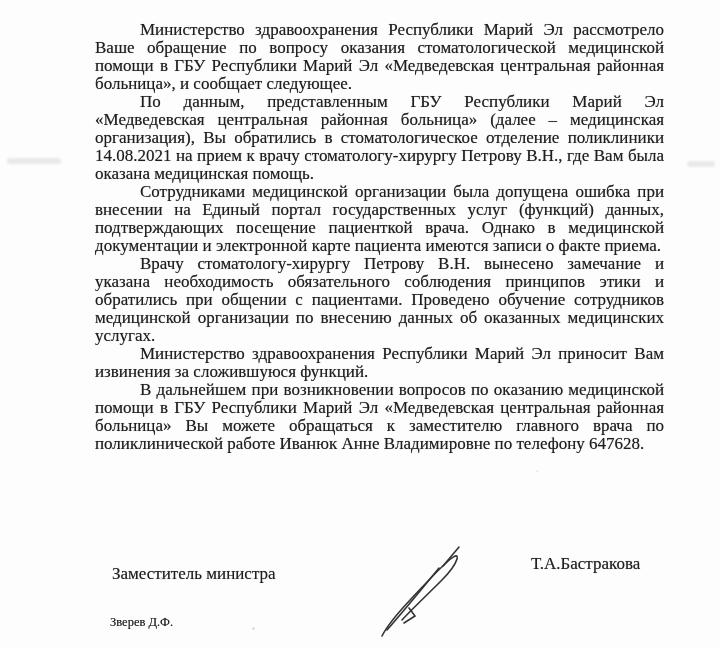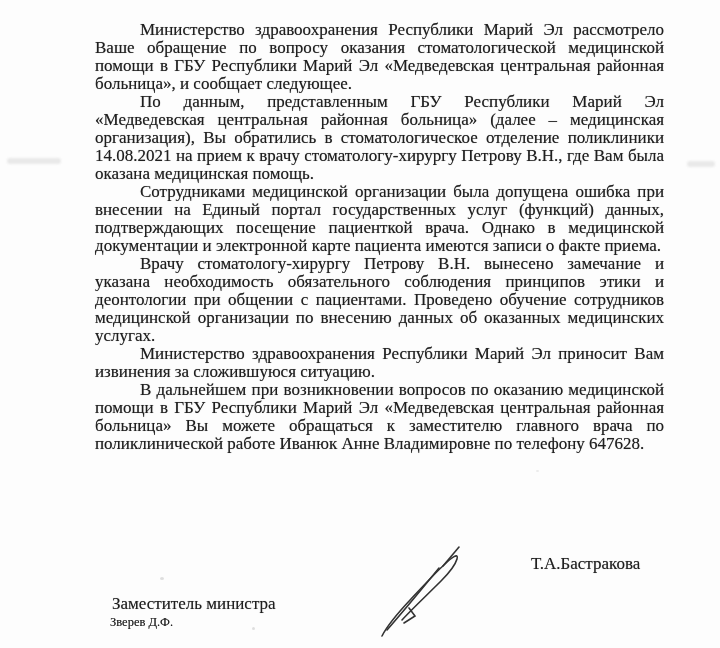--- a/index.html
+++ b/index.html
@@ -23,21 +23,20 @@
   }
   .body-text p {
     margin: 0;
     text-indent: 45px;
   }
 
   .sig-title {
     position: absolute; left: 112px; top: 564px;
     font-size: 17px; text-shadow: 0 0 0.7px rgba(20,20,20,0.5);
     white-space: nowrap;
-    margin-top: 30px;
   }
   .sig-name {
     position: absolute; left: 531px; top: 554px;
     font-size: 17px; text-shadow: 0 0 0.7px rgba(20,20,20,0.5);
     white-space: nowrap;
   }
   .sig-executor {
     position: absolute; left: 110px; top: 615px;
     font-size: 12.5px; text-shadow: 0 0 0.5px rgba(20,20,20,0.5);
     white-space: nowrap;
@@ -65,22 +64,22 @@
 </style>
 </head>
 <body>
 
 <div class="page">
 
   <div class="body-text">
     <p>Министерство здравоохранения Республики Марий Эл рассмотрело Ваше обращение по вопросу оказания стоматологической медицинской помощи в ГБУ Республики Марий Эл «Медведевская центральная районная больница», и сообщает следующее.</p>
     <p>По данным, представленным ГБУ Республики Марий Эл «Медведевская центральная районная больница» (далее – медицинская организация), Вы обратились в стоматологическое отделение поликлиники 14.08.2021 на прием к врачу стоматологу-хирургу Петрову В.Н., где Вам была оказана медицинская помощь.</p>
     <p>Сотрудниками медицинской организации была допущена ошибка при внесении на Единый портал государственных услуг (функций) данных, подтверждающих посещение пациенткой врача. Однако в медицинской документации и электронной карте пациента имеются записи о факте приема.</p>
-    <p>Врачу стоматологу-хирургу Петрову В.Н. вынесено замечание и указана необходимость обязательного соблюдения принципов этики и деонтологии при общении с пациентами. Проведено обучение сотрудников медицинской организации по внесению данных об оказанных медицинских услугах.</p>
-    <p>Министерство здравоохранения Республики Марий Эл приносит Вам извинения за сложившуюся ситуацию.</p>
+    <p>Врачу стоматологу-хирургу Петрову В.Н. вынесено замечание и указана необходимость обязательного соблюдения принципов этики и обратились при общении с пациентами. Проведено обучение сотрудников медицинской организации по внесению данных об оказанных медицинских услугах.</p>
+    <p>Министерство здравоохранения Республики Марий Эл приносит Вам извинения за сложившуюся функций.</p>
     <p>В дальнейшем при возникновении вопросов по оказанию медицинской помощи в ГБУ Республики Марий Эл «Медведевская центральная районная больница» Вы можете обращаться к заместителю главного врача по поликлинической работе Иванюк Анне Владимировне по телефону 647628.</p>
   </div>
 
   <div class="sig-title">Заместитель министра</div>
 
   <svg class="signature-svg" viewBox="0 0 100 96" fill="none" xmlns="http://www.w3.org/2000/svg">
     <g stroke="#333333" stroke-width="1.6" stroke-linecap="round" fill="none">
       <path d="M 9 92 C 13 84, 22 72, 38 55 C 52 40, 64 27, 72 20 C 78 14, 86 8, 84 15 C 82 22, 76 29, 68 37 C 54 51, 38 66, 29 76"></path>
       <path d="M 14 86 C 28 70, 48 46, 66 24"></path>
       <path d="M 70 22 L 86 3"></path>

